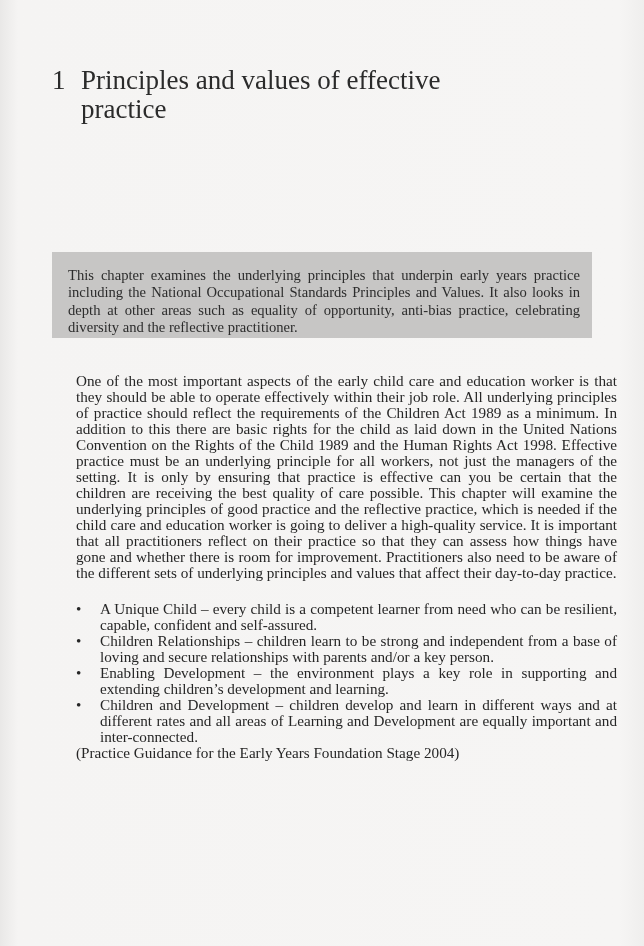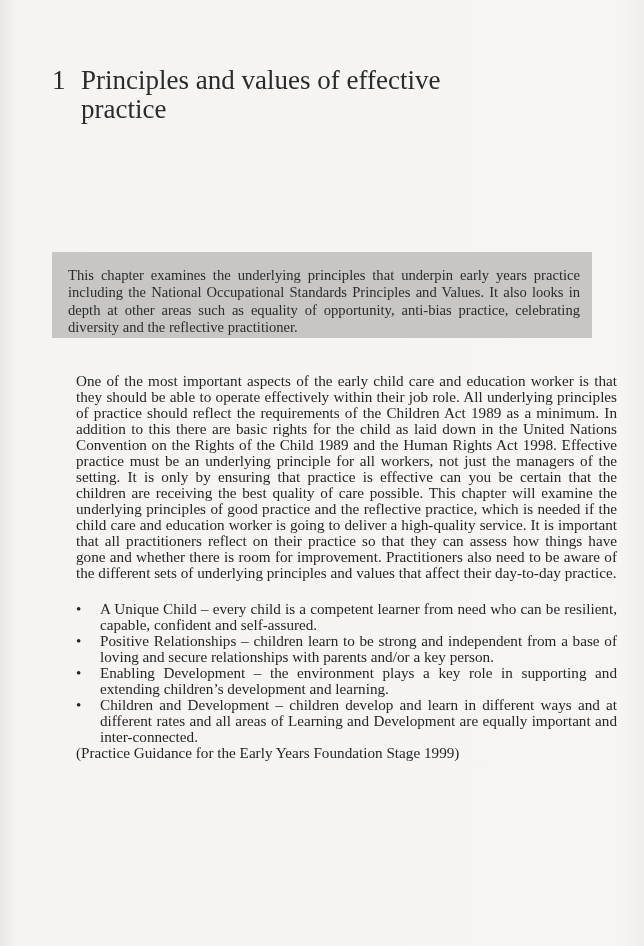--- a/index.html
+++ b/index.html
@@ -59,26 +59,26 @@
   <div class="body">
     <p>One of the most important aspects of the early child care and education worker is that they should be able to operate effectively within their job role. All underlying principles of practice should reflect the requirements of the Children Act 1989 as a minimum. In addition to this there are basic rights for the child as laid down in the United Nations Convention on the Rights of the Child 1989 and the Human Rights Act 1998. Effective practice must be an underlying principle for all workers, not just the managers of the setting. It is only by ensuring that practice is effective can you be certain that the children are receiving the best quality of care possible. This chapter will examine the underlying principles of good practice and the reflective practice, which is needed if the child care and education worker is going to deliver a high-quality service. It is important that all practitioners reflect on their practice so that they can assess how things have gone and whether there is room for improvement. Practitioners also need to be aware of the different sets of underlying principles and values that affect their day-to-day practice.</p>
 
     <ul class="themes">
       <li>
         <span class="bullet">•</span>
         <span class="theme-title">A Unique Child</span><span> – every child is a competent learner from need who can be resilient, capable, confident and self-assured.</span>
       </li>
       <li>
         <span class="bullet">•</span>
-        <span class="theme-title">Positive Relationships</span><span> – children learn to be strong and independent from a base of loving and secure relationships with parents and/or a key person.</span>
+        <span class="theme-title">Children Relationships</span><span> – children learn to be strong and independent from a base of loving and secure relationships with parents and/or a key person.</span>
       </li>
       <li>
         <span class="bullet">•</span>
         <span class="theme-title">Enabling Development</span><span> – the environment plays a key role in supporting and extending children’s development and learning.</span>
       </li>
       <li>
         <span class="bullet">•</span>
         <span class="theme-title">Children and Development</span><span> – children develop and learn in different ways and at different rates and all areas of Learning and Development are equally important and inter-connected.</span>
       </li>
     </ul>
-    <p class="citation">(Practice Guidance for the Early Years Foundation Stage 1999)</p>
+    <p class="citation">(Practice Guidance for the Early Years Foundation Stage 2004)</p>
   </div>
 </div>
 
 </body></html>

